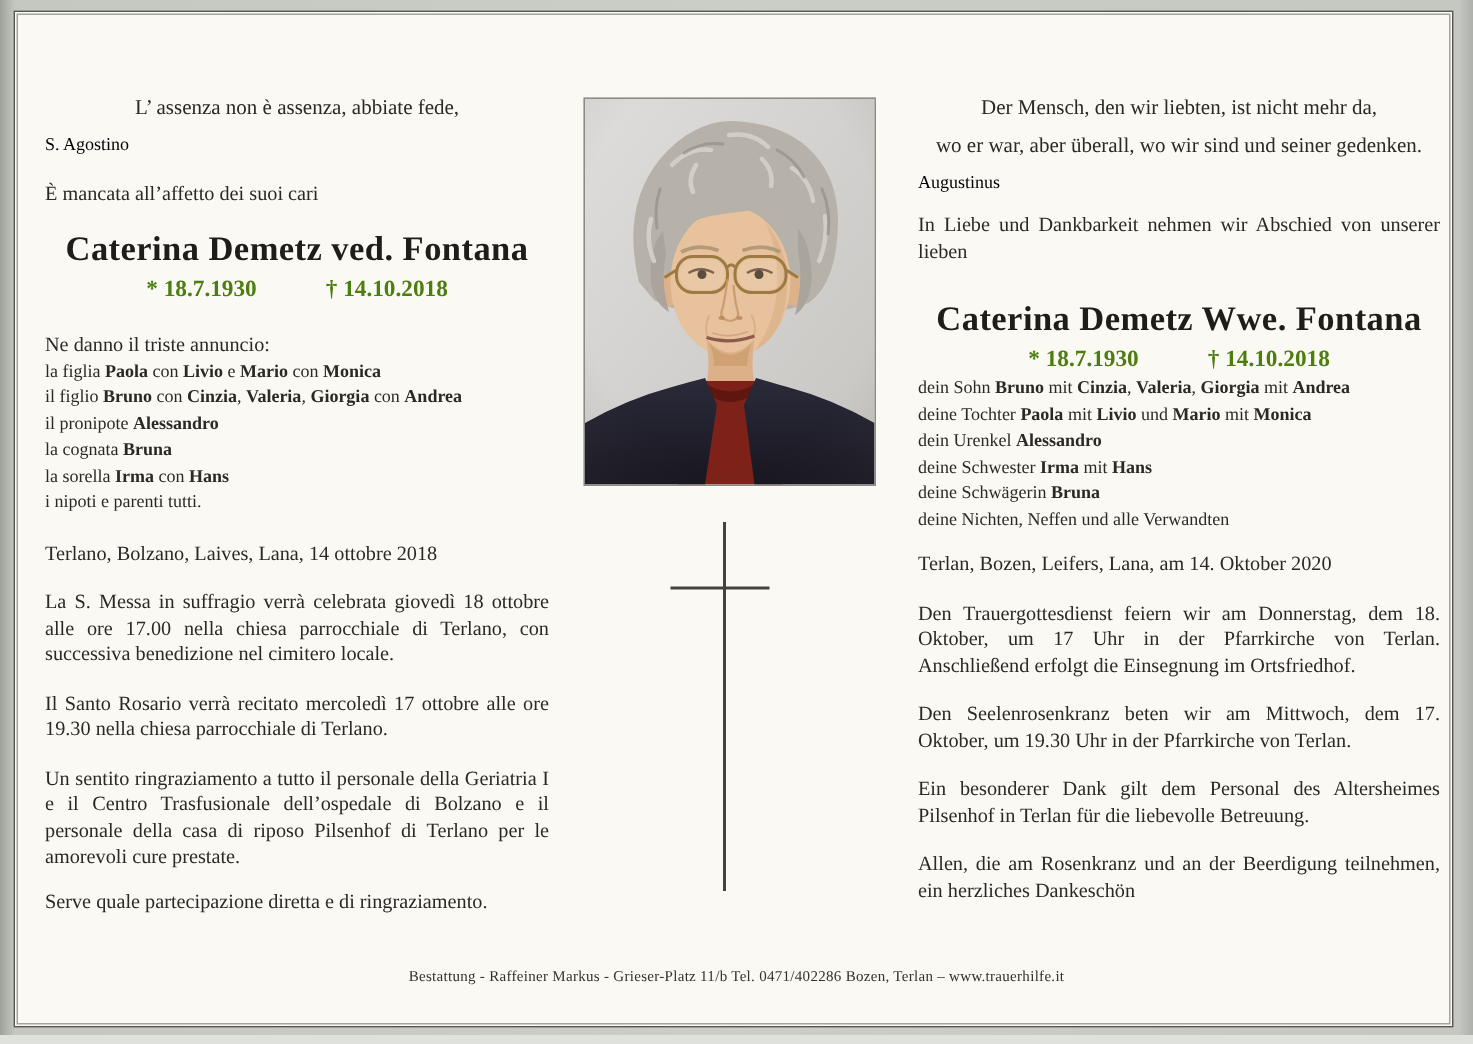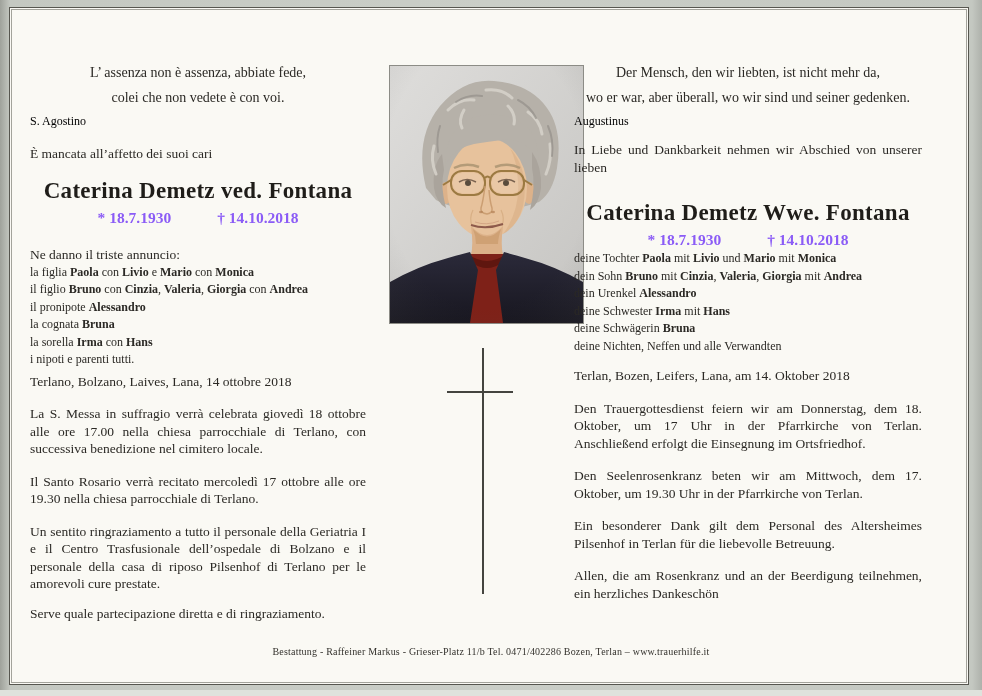--- a/index.html
+++ b/index.html
@@ -22,43 +22,43 @@
     background: #faf9f4;
     border: 1px solid #56564f;
   }
   .card::after {
     content: ""; position: absolute; inset: 1px;
     border: 1px solid #a3a39b;
     pointer-events: none;
   }
   .col { position: absolute; top: 60px; }
   .col-left  { left: 30px;  width: 336px; }
-  .col-right { left: 574px; width: 348px; }
+  .col-right { left: 612px; width: 348px; }
 
   .epigraph { text-align: center; font-size: 14px; line-height: 25px; }
   .author   { text-align: left; font-size: 12px; margin-top: 4px; color: #000000; }
   .intro    { font-size: 13.5px; line-height: 18px; margin-top: 16px; }
   .col-right .intro { margin-top: 12px; text-align: justify; }
   .name {
     margin: 14px 0 0 0; text-align: center; font-weight: bold;
     font-size: 23px; line-height: 28px; letter-spacing: 0.3px;
     white-space: nowrap; color: #1f1d19;
   }
   .col-right .name { margin-top: 22px; }
   .dates {
     display: flex; justify-content: center; gap: 46px;
     font-weight: bold; font-size: 15.5px; line-height: 21px;
-    margin-top: 2px; color: #8b5cf6;
+    margin-top: 2px; color: #4d7c0f;
   }
   .announce { font-size: 13.5px; line-height: 17.5px; margin-top: 18px; }
   .col-right .announce { margin-top: 14px; }
   .family { margin-top: 0; }
   .fam-line { font-size: 12px; line-height: 17.5px; }
   .fam-line .b { font-weight: bold; }
-  .place-date { font-size: 13.5px; line-height: 17.5px; margin-top: 4px; }
+  .place-date { font-size: 13.5px; line-height: 17.5px; margin-top: 16px; }
   .col-right .place-date { margin-top: 12px; }
   .para {
     margin: 15px 0 0 0; font-size: 13.5px; line-height: 17.5px;
     text-align: justify;
   }
   .para.single { text-align: left; margin-top: 12px; }
 
   .photo {
     position: absolute; left: 389px; top: 65px;
     width: 193px; height: 257px; margin: 0;
@@ -79,21 +79,20 @@
 </style>
 </head>
 <body>
 
 <div class="card"></div>
 <div class="scan-strip"></div>
 
 <section class="col col-left">
   <div class="epigraph">
     <div>L’ assenza non è assenza, abbiate fede,</div>
-    <div>colei che non vedete è con voi.</div>
   </div>
   <div class="author">S. Agostino</div>
   <div class="intro">È mancata all’affetto dei suoi cari</div>
   <h1 class="name">Caterina Demetz ved. Fontana</h1>
   <div class="dates">
     <span>* 18.7.1930</span>
     <span>† 14.10.2018</span>
   </div>
   <div class="announce">Ne danno il triste annuncio:</div>
   <div class="family">
@@ -206,27 +205,27 @@
     <div>wo er war, aber überall, wo wir sind und seiner gedenken.</div>
   </div>
   <div class="author">Augustinus</div>
   <div class="intro">In Liebe und Dankbarkeit nehmen wir Abschied von unserer lieben</div>
   <h1 class="name">Caterina Demetz Wwe. Fontana</h1>
   <div class="dates">
     <span>* 18.7.1930</span>
     <span>† 14.10.2018</span>
   </div>
   <div class="family">
+    <div class="fam-line"><span>dein Sohn </span><span class="b">Bruno</span><span> mit </span><span class="b">Cinzia</span><span>, </span><span class="b">Valeria</span><span>, </span><span class="b">Giorgia</span><span> mit </span><span class="b">Andrea</span></div>
     <div class="fam-line"><span>deine Tochter </span><span class="b">Paola</span><span> mit </span><span class="b">Livio</span><span> und </span><span class="b">Mario</span><span> mit </span><span class="b">Monica</span></div>
-    <div class="fam-line"><span>dein Sohn </span><span class="b">Bruno</span><span> mit </span><span class="b">Cinzia</span><span>, </span><span class="b">Valeria</span><span>, </span><span class="b">Giorgia</span><span> mit </span><span class="b">Andrea</span></div>
     <div class="fam-line"><span>dein Urenkel </span><span class="b">Alessandro</span></div>
     <div class="fam-line"><span>deine Schwester </span><span class="b">Irma</span><span> mit </span><span class="b">Hans</span></div>
     <div class="fam-line"><span>deine Schwägerin </span><span class="b">Bruna</span></div>
     <div class="fam-line"><span>deine Nichten, Neffen und alle Verwandten</span></div>
   </div>
-  <div class="place-date">Terlan, Bozen, Leifers, Lana, am 14. Oktober 2018</div>
+  <div class="place-date">Terlan, Bozen, Leifers, Lana, am 14. Oktober 2020</div>
   <p class="para">Den Trauergottesdienst feiern wir am Donnerstag, dem 18. Oktober, um 17 Uhr in der Pfarrkirche von Terlan. Anschließend erfolgt die Einsegnung im Ortsfriedhof.</p>
   <p class="para">Den Seelenrosenkranz beten wir am Mittwoch, dem 17. Oktober, um 19.30 Uhr in der Pfarrkirche von Terlan.</p>
   <p class="para">Ein besonderer Dank gilt dem Personal des Altersheimes Pilsenhof in Terlan für die liebevolle Betreuung.</p>
   <p class="para">Allen, die am Rosenkranz und an der Beerdigung teilnehmen, ein herzliches Dankeschön</p>
 </section>
 
 <footer class="footer">Bestattung - Raffeiner Markus - Grieser-Platz 11/b Tel. 0471/402286 Bozen, Terlan – www.trauerhilfe.it</footer>
 
 </body></html>

